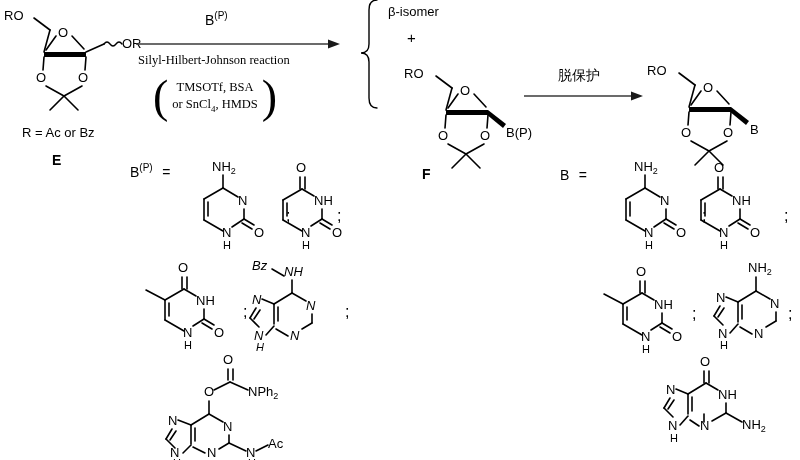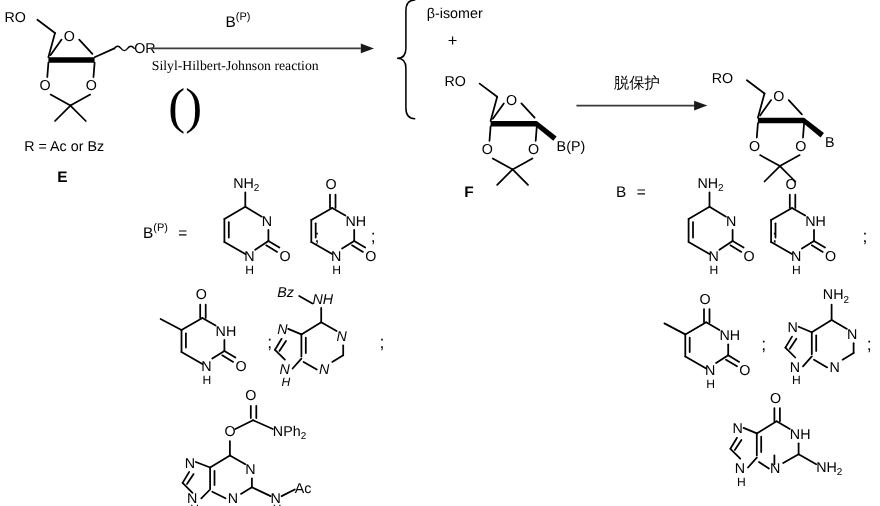--- a/index.html
+++ b/index.html
@@ -66,20 +66,24 @@
 <svg width="205" height="14" viewBox="0 0 205 14">
   <path class="arrowline" d="M0,6 L192,6"></path>
   <polygon points="192,1.5 204,6 192,10.5" fill="#1a1a1a"></polygon>
 </svg>
 </div>
 <div class="abs condtxt" style="left:138px;top:53px;">Silyl-Hilbert-Johnson reaction</div>
 
 <div class="abs" style="left:153px;top:74px;">
   <div style="display:flex;align-items:center;">
     <span class="paren">(</span>
+    <div style="display:flex;flex-direction:column;align-items:center;padding:0 4px;">
+      <span class="condtxt">TMSOTf, BSA</span>
+      <span class="condtxt" style="margin-top:2px;"><span>or SnCl</span><span style="font-size:9px;vertical-align:sub;">4</span><span>, HMDS</span></span>
+    </div>
     <span class="paren">)</span>
   </div>
 </div>
 
 <div class="abs" style="left:360px;top:-6px;color:#000;">
 <svg width="22" height="120" viewBox="0 0 22 120">
   <path class="bondthin" style="stroke-width:1.4" d="M17,6 q-8,0 -8,10 L9,50 q0,9 -8,9 q8,0 8,9 L9,104 q0,10 8,10"></path>
 </svg>
 </div>
 <div class="abs txt" style="left:388px;top:5px;">β-isomer</div>
@@ -132,21 +136,21 @@
   <text class="at" x="78" y="82">O</text>
   <path class="bondline" d="M44,57 L43,70"></path>
   <path class="bondline" d="M86,57 L85,70"></path>
   <path class="bondline" d="M46,86 L64,96"></path>
   <path class="bondline" d="M82,86 L64,96"></path>
   <path class="bondline" d="M64,96 L50,110"></path>
   <path class="bondline" d="M64,96 L78,110"></path>
 </svg>
 </div>
 
-<div class="abs" style="left:130px;top:162px;margin-top:40px;">
+<div class="abs" style="left:130px;top:162px;">
   <span class="txt" style="font-size:14px;">B</span><span style="vertical-align:super;font-size:10px;">(P)</span>
   <span class="txt" style="font-size:14px;margin-left:5px;">=</span>
 </div>
 
 <div class="abs" style="left:182px;top:158px;">
 <svg width="90" height="92" viewBox="0 0 90 92">
   <text class="at" x="30" y="13">NH<tspan class="at-sm" dy="3">2</tspan></text>
   <path class="bondline" d="M41,17 L41,30"></path>
 
   <path class="bondline" d="M41,30 L22,41"></path>

